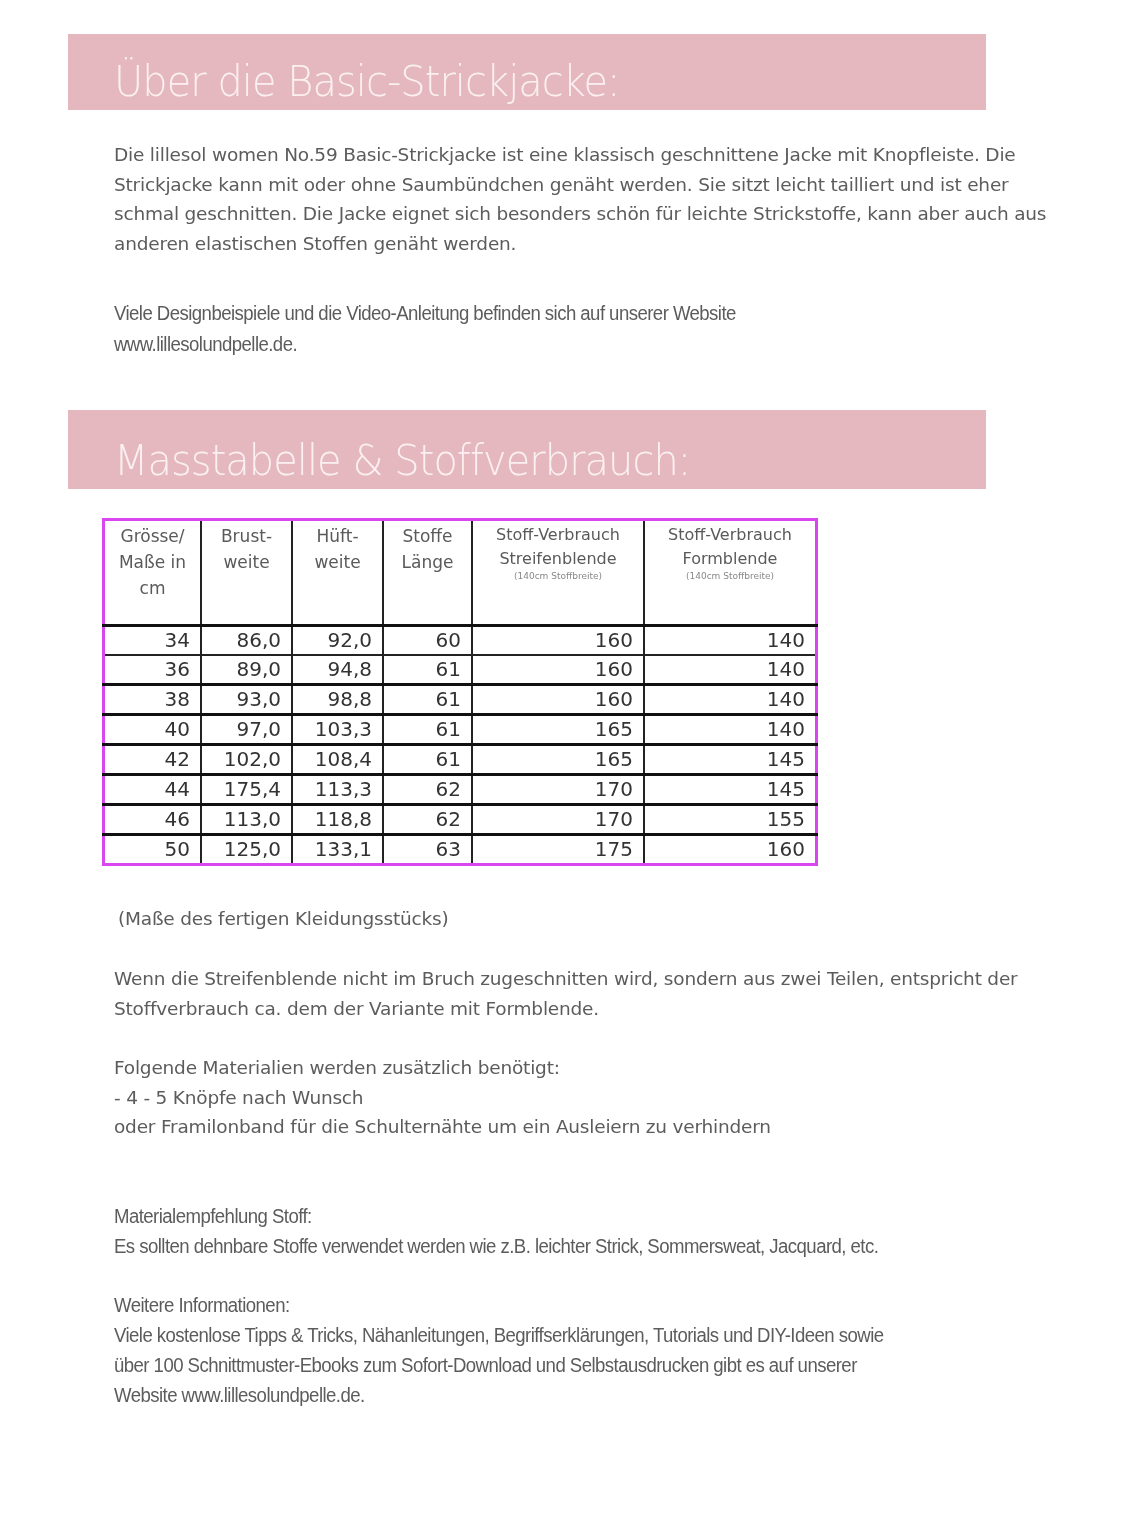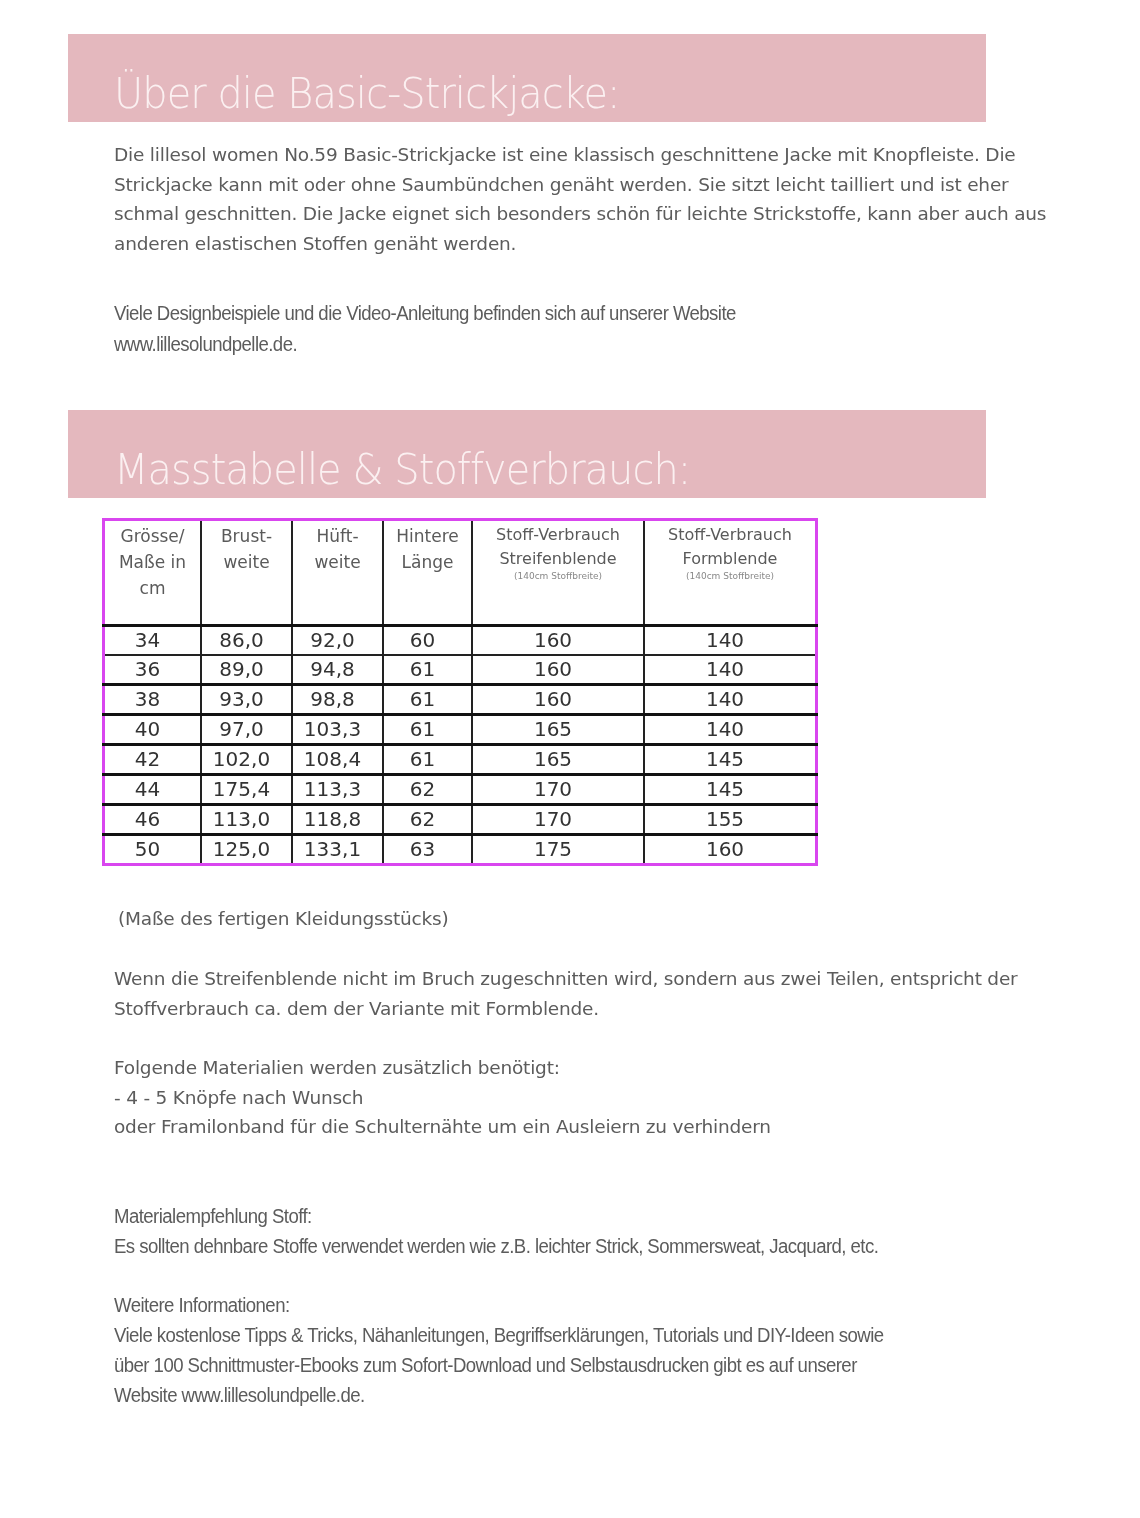--- a/index.html
+++ b/index.html
@@ -64,76 +64,76 @@
     height: 101px;
   }
   table.sizes th .sub {
     display: block;
     font-size: 9px;
     line-height: 11px;
     color: #888;
   }
   table.sizes th.small-h { font-size: 16px; line-height: 24px; }
   table.sizes td {
-    text-align: center;
+    text-align: right;
     font-size: 20px;
     height: 27px;
     line-height: 27px;
     padding-right: 10px;
     color: #333;
   }
   table.sizes tr.thick td { border-top: 3px solid #111; }
   .c1 { width: 95px; }
   .c2 { width: 89px; }
   .c3 { width: 89px; }
   .c4 { width: 87px; }
   .c5 { width: 170px; }
   .c6 { width: 170px; }
 </style>
 </head>
 <body>
 
-<div class="band" style="top:34px;height:88px;">
+<div class="band" style="top:34px;height:76px;">
   <div class="band-title">Über die Basic-Strickjacke:</div>
 </div>
 
 <div class="text" style="top:140px;">
   <span class="line">Die lillesol women No.59 Basic-Strickjacke ist eine klassisch geschnittene Jacke mit Knopfleiste. Die</span>
   <span class="line">Strickjacke kann mit oder ohne Saumbündchen genäht werden. Sie sitzt leicht tailliert und ist eher</span>
   <span class="line">schmal geschnitten. Die Jacke eignet sich besonders schön für leichte Strickstoffe, kann aber auch aus</span>
   <span class="line">anderen elastischen Stoffen genäht werden.</span>
 </div>
 
 <div class="text narrow" style="top:298px;font-size:20px;line-height:31px;">
   <span class="line">Viele Designbeispiele und die Video-Anleitung befinden sich auf unserer Website</span>
   <span class="line">www.lillesolundpelle.de.</span>
 </div>
 
-<div class="band" style="top:410px;height:88px;">
+<div class="band" style="top:410px;height:79px;">
   <div class="band-title">Masstabelle &amp; Stoffverbrauch:</div>
 </div>
 
 <table class="sizes">
   <thead>
     <tr>
       <th class="c1">
         <span style="display:block">Grösse/</span>
         <span style="display:block">Maße in</span>
         <span style="display:block">cm</span>
       </th>
       <th class="c2">
         <span style="display:block">Brust-</span>
         <span style="display:block">weite</span>
       </th>
       <th class="c3">
         <span style="display:block">Hüft-</span>
         <span style="display:block">weite</span>
       </th>
       <th class="c4">
-        <span style="display:block">Hintere</span>
+        <span style="display:block">Stoffe</span>
         <span style="display:block">Länge</span>
       </th>
       <th class="c5 small-h">
         <span style="display:block">Stoff-Verbrauch</span>
         <span style="display:block">Streifenblende</span>
         <span class="sub">(140cm Stoffbreite)</span>
       </th>
       <th class="c6 small-h">
         <span style="display:block">Stoff-Verbrauch</span>
         <span style="display:block">Formblende</span>

